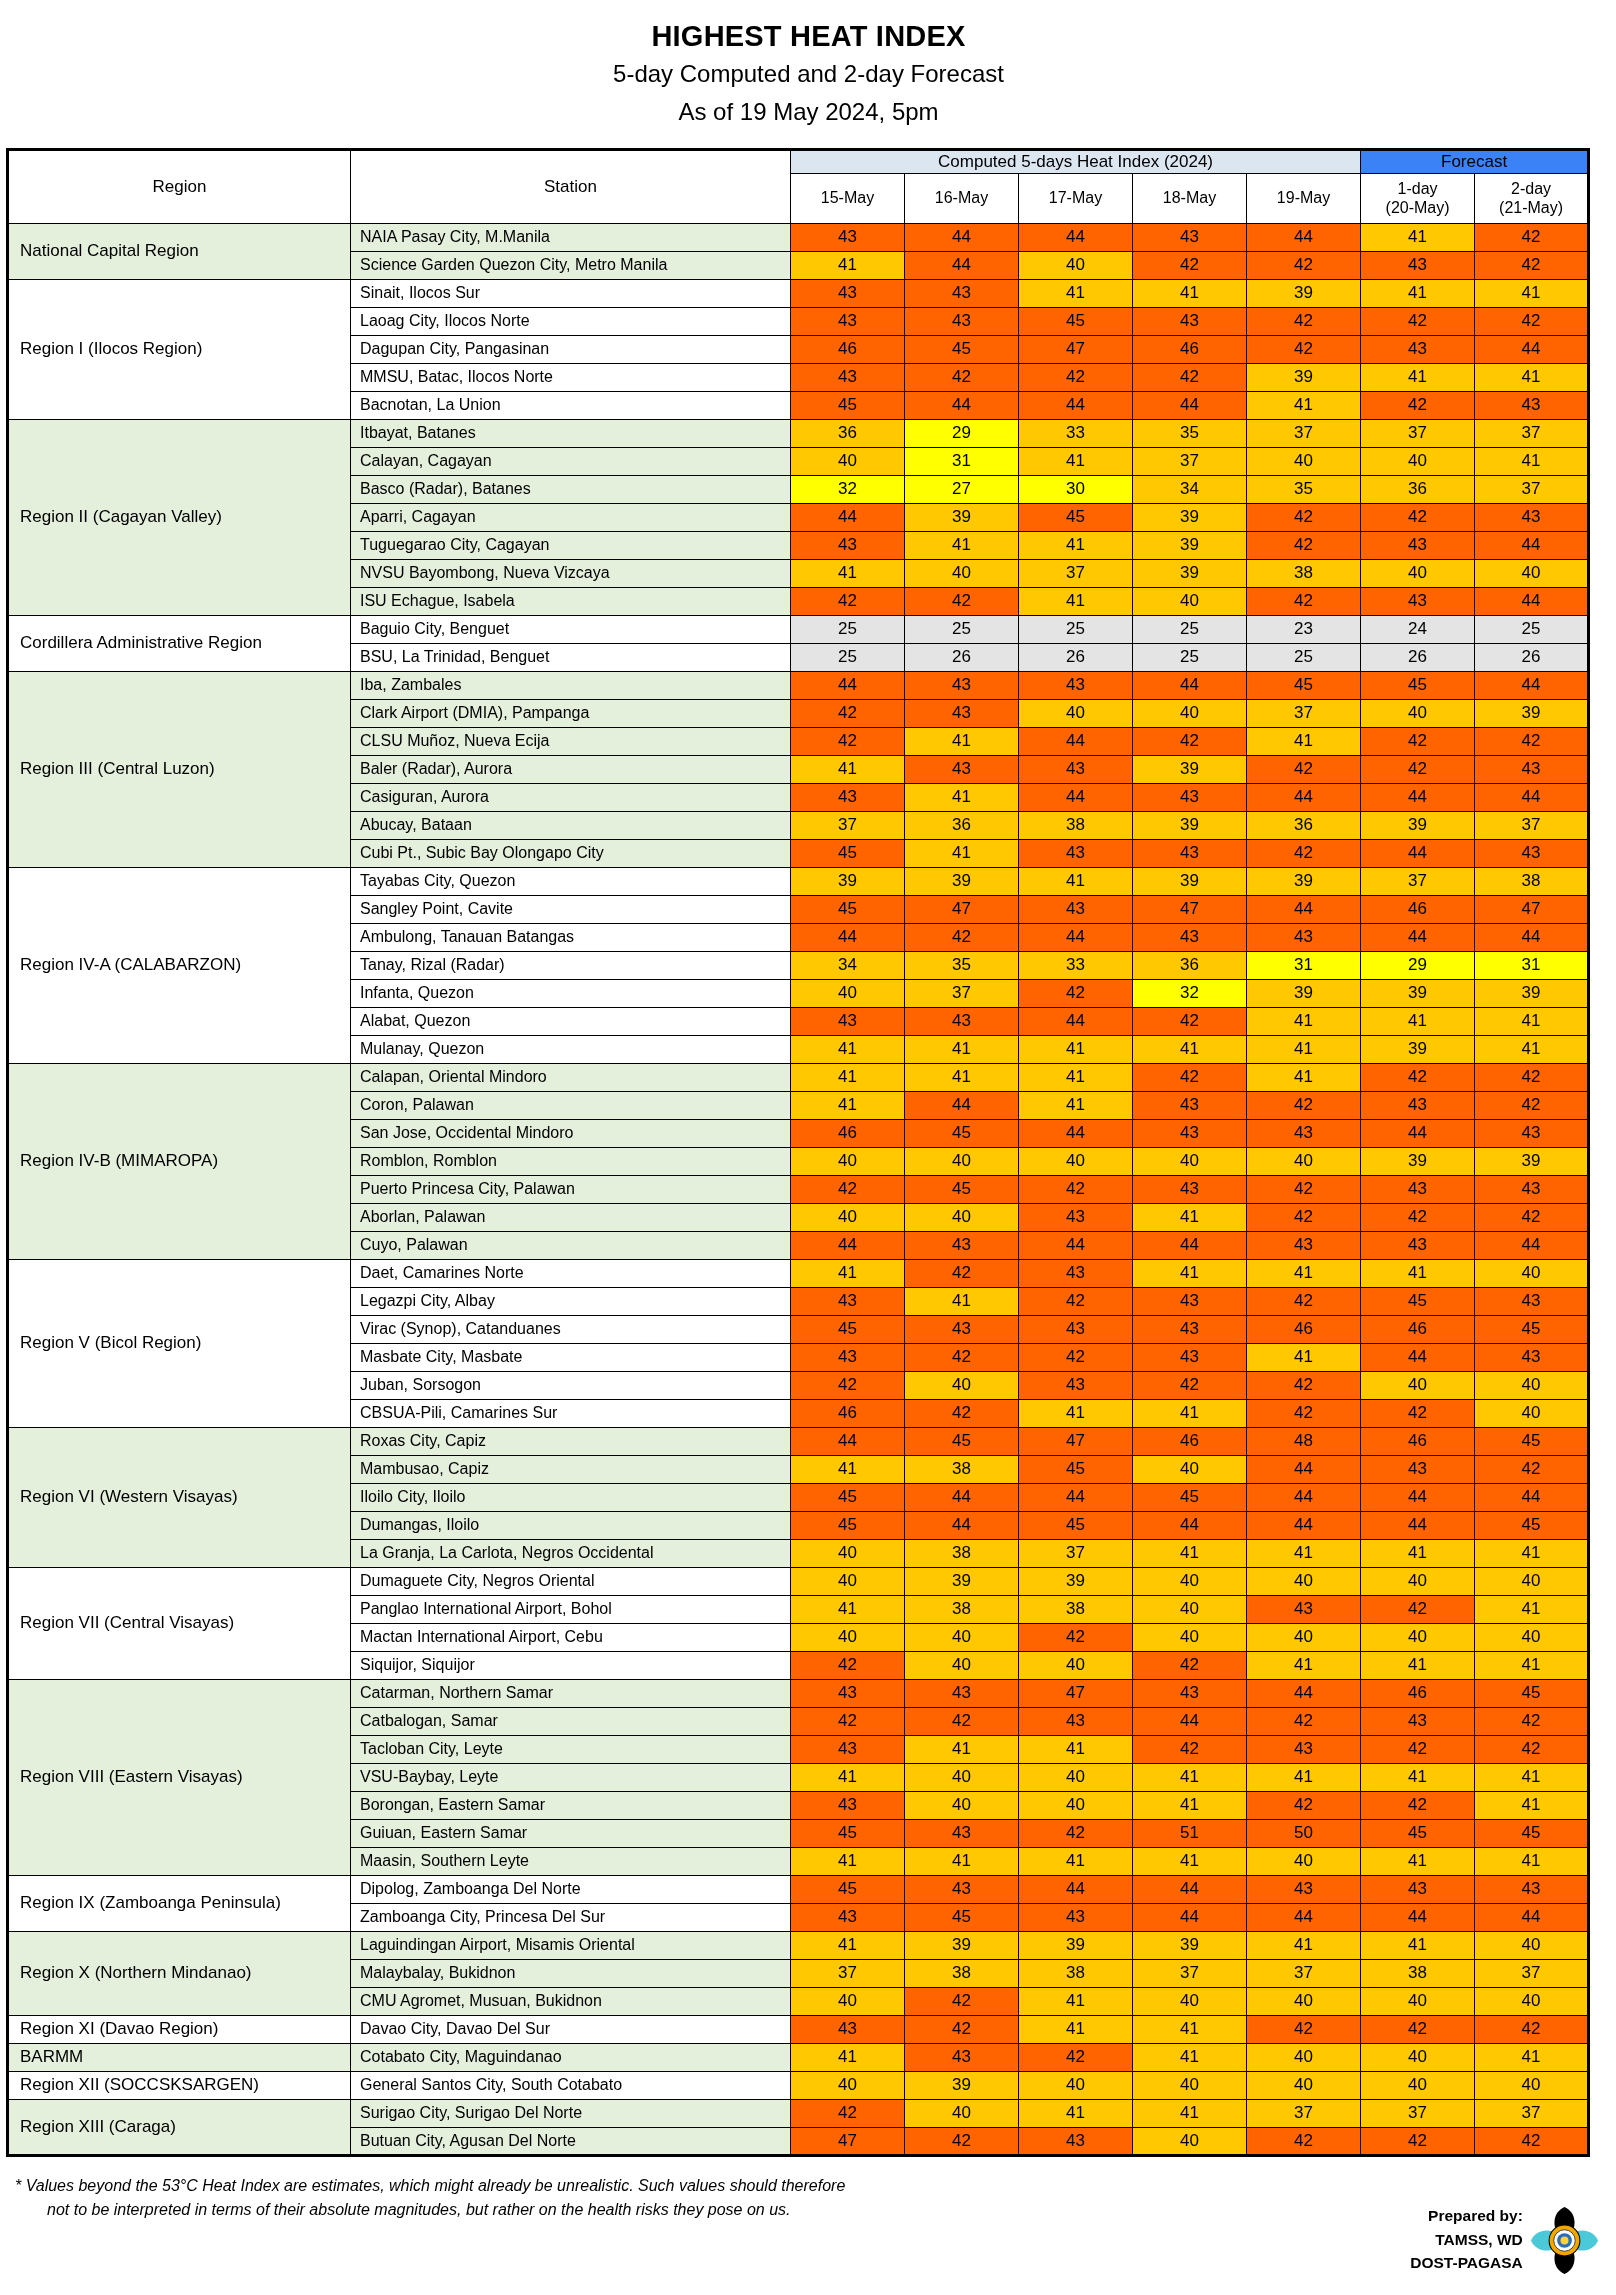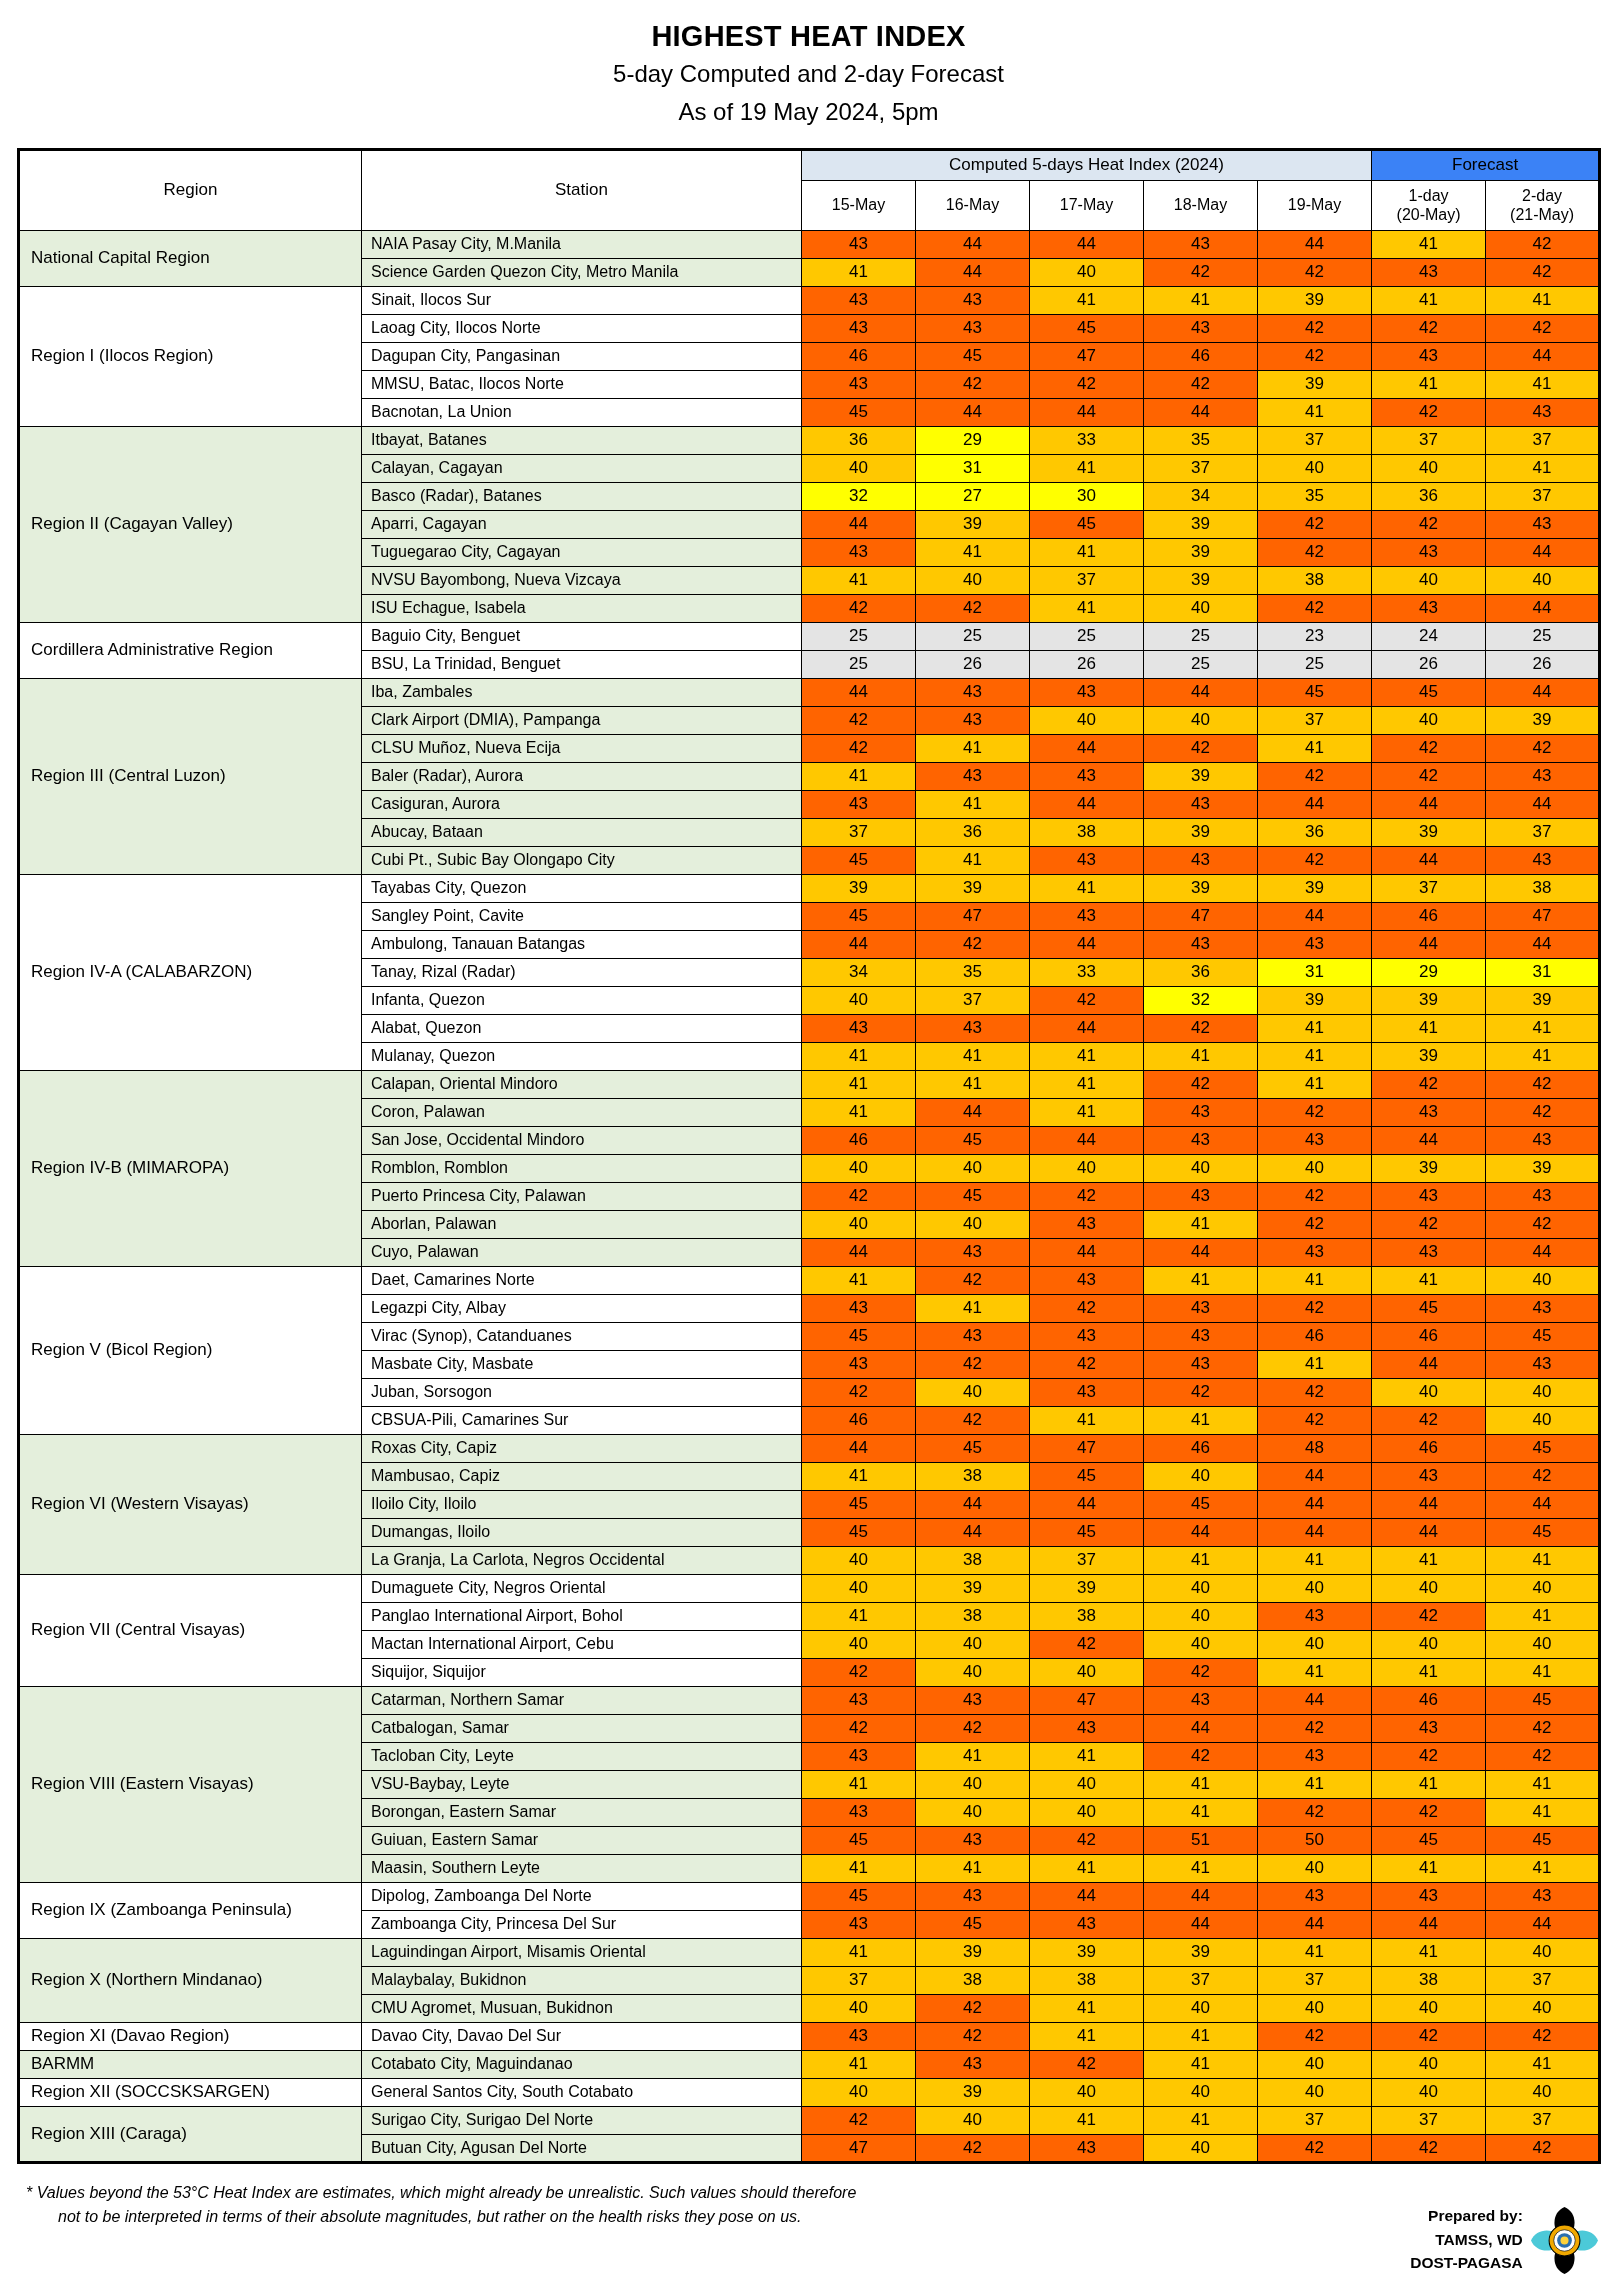--- a/index.html
+++ b/index.html
@@ -6,21 +6,21 @@
   html, body {
     width: 1617px;
     background: #ffffff;
     font-family: "Liberation Sans", sans-serif;
     color: #000000;
   }
   .page {
     width: 1617px;
     min-height: 2295px;
     position: relative;
-    padding: 0 17px;
+    padding: 0 6px;
   }
 
   
   .titles { text-align: center; padding-top: 19.4px; }
   .title-main {
     font-size: 29px;
     font-weight: bold;
     letter-spacing: 0.2px;
     line-height: 1.18;
   }
@@ -54,21 +54,21 @@
   table.hi .thick-left { border-left: 3.2px solid #000; }
   table.hi .thick-right { border-right: 3.2px solid #000; }
 
   col.c-region { width: 343px; }
   col.c-station { width: 440px; }
   col.c-day { width: 114px; }
   col.c-fc { width: 114px; }
 
   
   th.grp {
-    height: 31px;
+    height: 24px;
     font-size: 17px;
     font-weight: bold;
     text-align: center;
   }
   th.grp.computed { background: #dce6f1; }
   th.grp.forecast { background: #3b82f6; margin-left: 48px; }
   th.corner {
     background: #ffffff;
     font-size: 17px;
     font-weight: bold;

